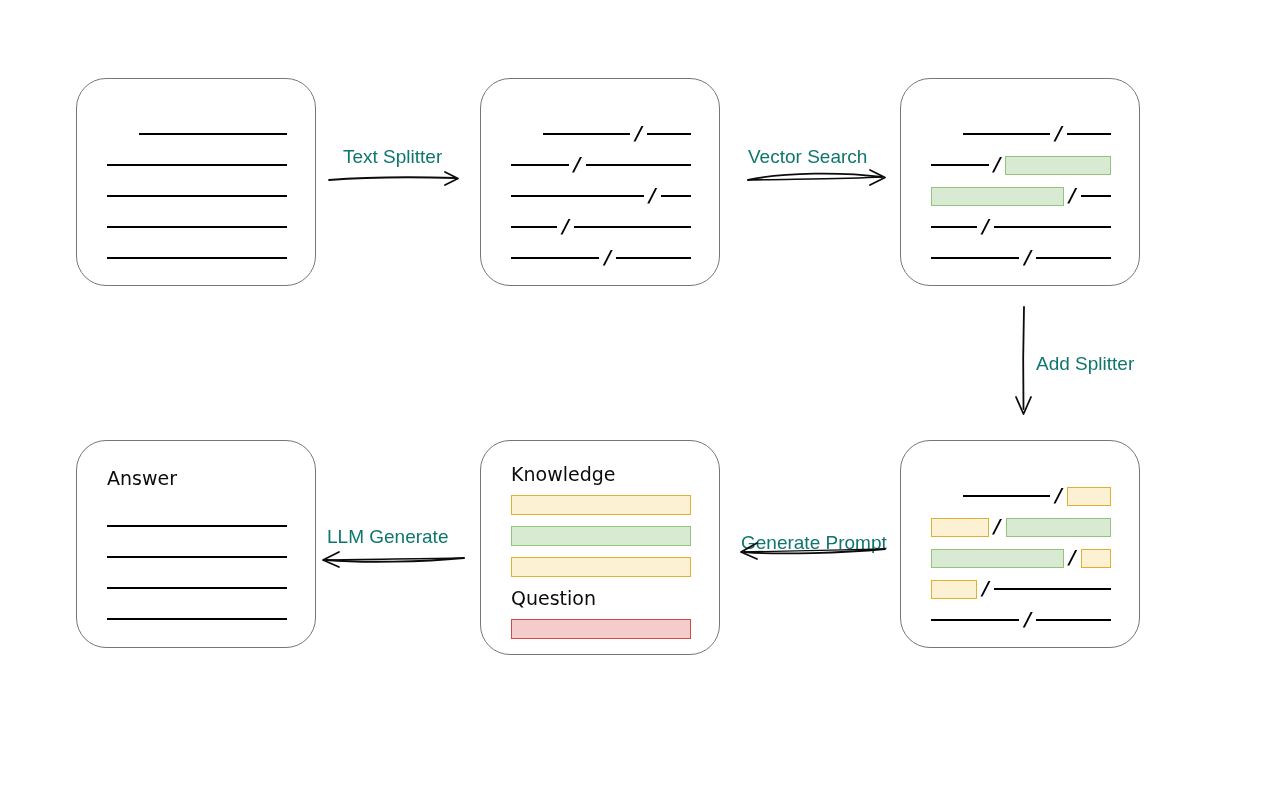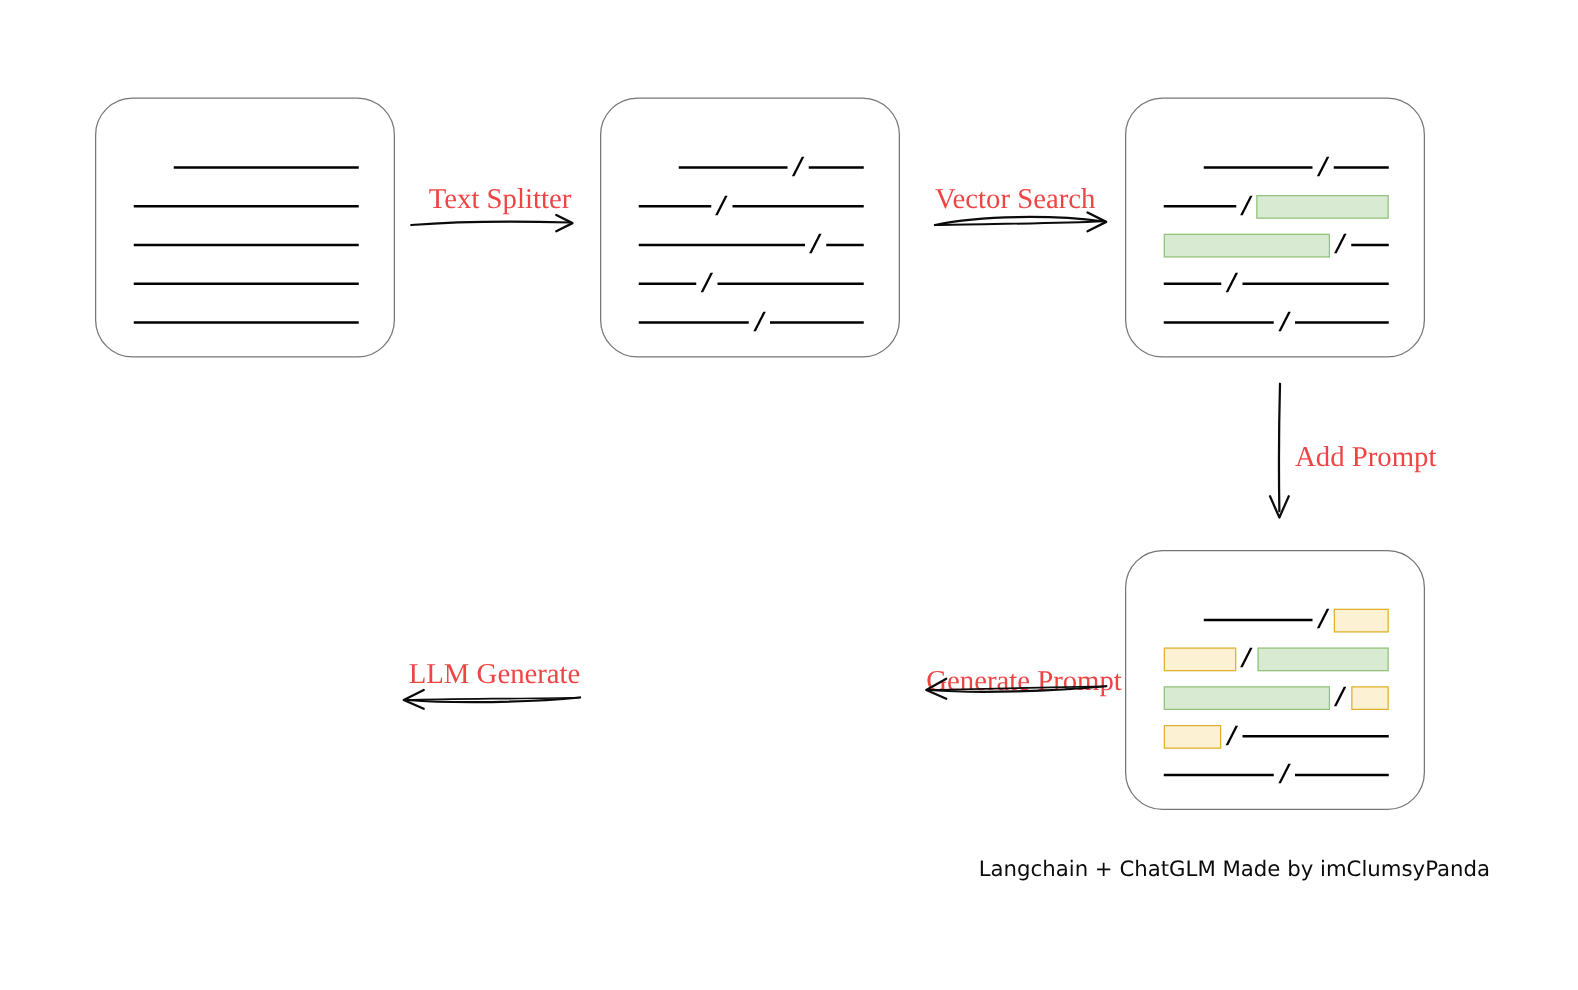--- a/index.html
+++ b/index.html
@@ -58,23 +58,23 @@
   .card-title{
     font-family:"DejaVu Sans","Liberation Sans",sans-serif;
     font-size:19px;
     color:#0b0b0b;
     margin-bottom:14px;
   }
 
   
   .arrow-label{
     position:absolute;
-    font-family:Liberation Serif, serif;
-    font-size:23px;
-    color:#ef4444;
+    font-family:Liberation Sans, sans-serif;
+    font-size:19px;
+    color:#0f766e;
     white-space:nowrap;
   }
 
   .footer{
     position:absolute;
     font-family:"DejaVu Sans","Liberation Sans",sans-serif;
     font-size:17px;
     color:#0b0b0b;
     white-space:nowrap;
   }
@@ -206,30 +206,68 @@
             <span class="seg" style="width: 78px;"></span>
           </div>
         </div>
     </div>
   </div>
 
   <svg class="arrow" style="left:1012px;top:305px;" width="26" height="116" viewBox="0 0 26 116">
     <path d="M12 2 C 11 40, 11 75, 11.5 104" stroke-width="1.8" stroke-linecap="round"></path>
     <path d="M4 92 L11.5 109 L19 92" stroke-width="1.8" stroke-linejoin="round" stroke-linecap="round"></path>
   </svg>
-  <div class="arrow-label" style="left:1036px;top:353px;">Add Prompt</div>
-
+  <div class="arrow-label" style="left:1036px;top:353px;">Add Splitter</div>
+
+  <div class="card" style="left:76px;top:440px;width:240px;height:208px;">
+    <div class="card-inner">
+      <div class="card-title">Answer</div>
+      <div class="rows" style="margin-top:12px;">
+          <div class="row">
+            <span class="seg" style="width: 183px;"></span>
+          </div>
+          <div style="height: 9px;"></div>
+          <div class="row">
+            <span class="seg" style="width: 183px;"></span>
+          </div>
+          <div style="height: 9px;"></div>
+          <div class="row">
+            <span class="seg" style="width: 183px;"></span>
+          </div>
+          <div style="height: 9px;"></div>
+          <div class="row">
+            <span class="seg" style="width: 183px;"></span>
+          </div>
+        </div>
+    </div>
+  </div>
 
   <div class="arrow-label" style="left:327px;top:526px;">LLM Generate</div>
   <svg class="arrow" style="left:318px;top:548px;" width="148" height="22" viewBox="0 0 148 22">
     <path d="M146 10 C 105 14, 45 15, 8 12" stroke-width="1.8" stroke-linecap="round"></path>
     <path d="M146 10 C 100 11, 44 11, 8 12" stroke-width="1.4" stroke-linecap="round"></path>
     <path d="M21 4 L5 12 L21 19" stroke-width="1.8" stroke-linejoin="round" stroke-linecap="round"></path>
   </svg>
 
+  <div class="card" style="left:480px;top:440px;width:240px;height:215px;">
+    <div class="card-inner" style="padding:22px 28px 22px 30px;">
+      <div class="card-title" style="margin-bottom:10px;">Knowledge</div>
+      <div class="bars">
+          <div class="bar"></div>
+          <div style="height: 11px;"></div>
+          <div class="bar green"></div>
+          <div style="height: 11px;"></div>
+          <div class="bar"></div>
+        </div>
+      <div class="card-title" style="margin-top:10px;margin-bottom:10px;">Question</div>
+      <div class="bars">
+          <div class="bar red"></div>
+        </div>
+    </div>
+  </div>
 
   <div class="arrow-label" style="left:741px;top:532px;">Generate Prompt</div>
   <svg class="arrow" style="left:735px;top:540px;" width="152" height="22" viewBox="0 0 152 22">
     <path d="M150 9 C 108 13, 46 15, 9 12" stroke-width="1.8" stroke-linecap="round"></path>
     <path d="M150 9 C 104 10, 46 11, 9 12" stroke-width="1.4" stroke-linecap="round"></path>
     <path d="M22 3 L6 12 L22 19" stroke-width="1.8" stroke-linejoin="round" stroke-linecap="round"></path>
   </svg>
 
   <div class="card" style="left:900px;top:440px;width:240px;height:208px;">
     <div class="card-inner">
@@ -261,15 +299,14 @@
           <div style="height: 9px;"></div>
           <div class="row">
             <span class="seg" style="width: 92px;"></span>
             <span class="slash">/</span>
             <span class="seg" style="width: 78px;"></span>
           </div>
         </div>
     </div>
   </div>
 
-  <div class="footer" style="left:783px;top:686px;">Langchain + ChatGLM Made by imClumsyPanda</div>
 
 </div>
 
 </body></html>

